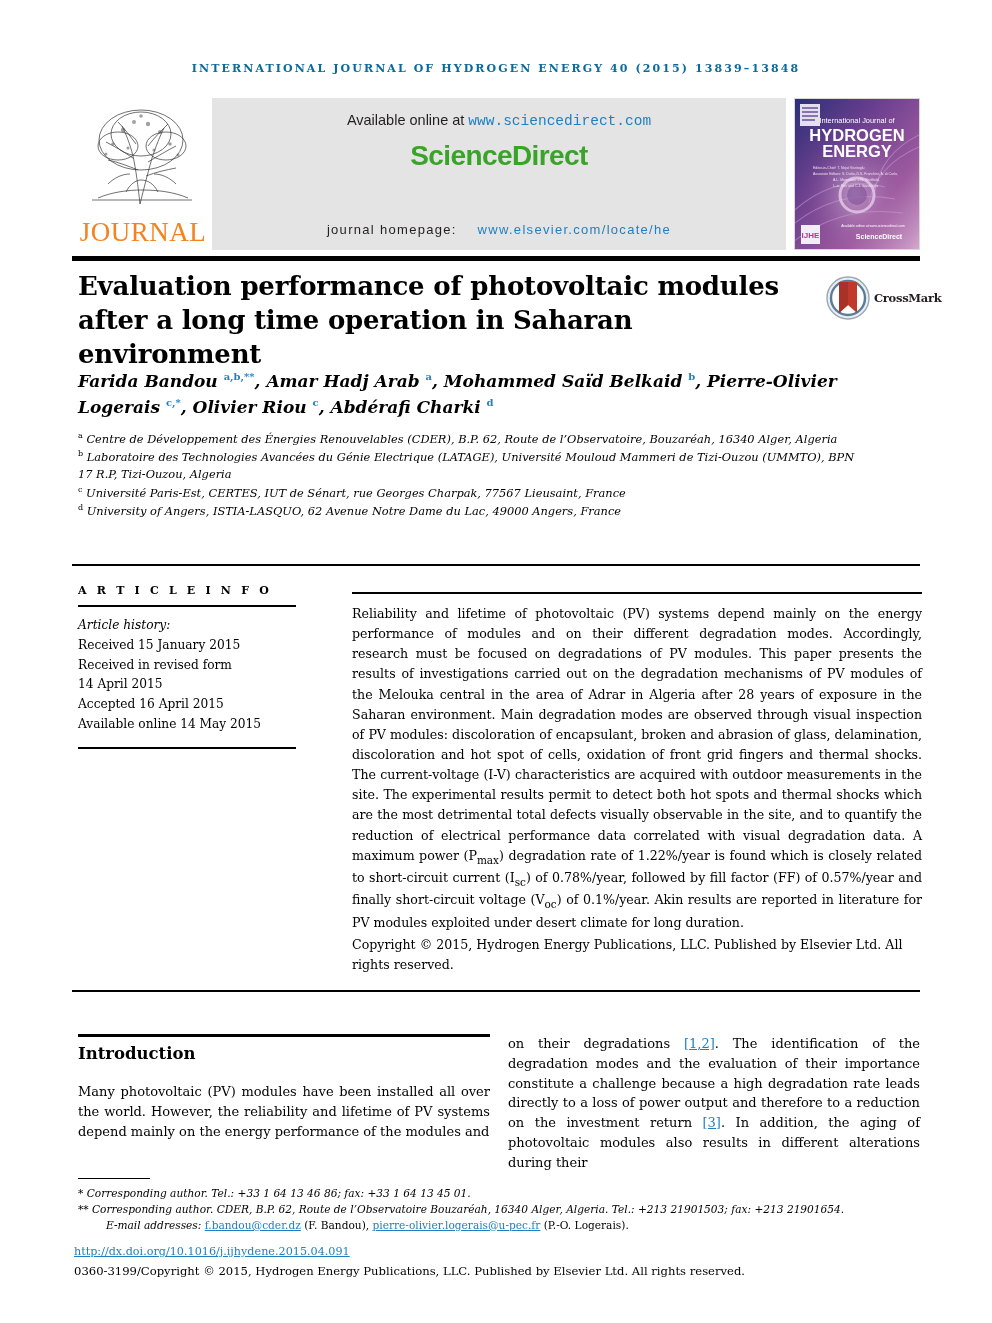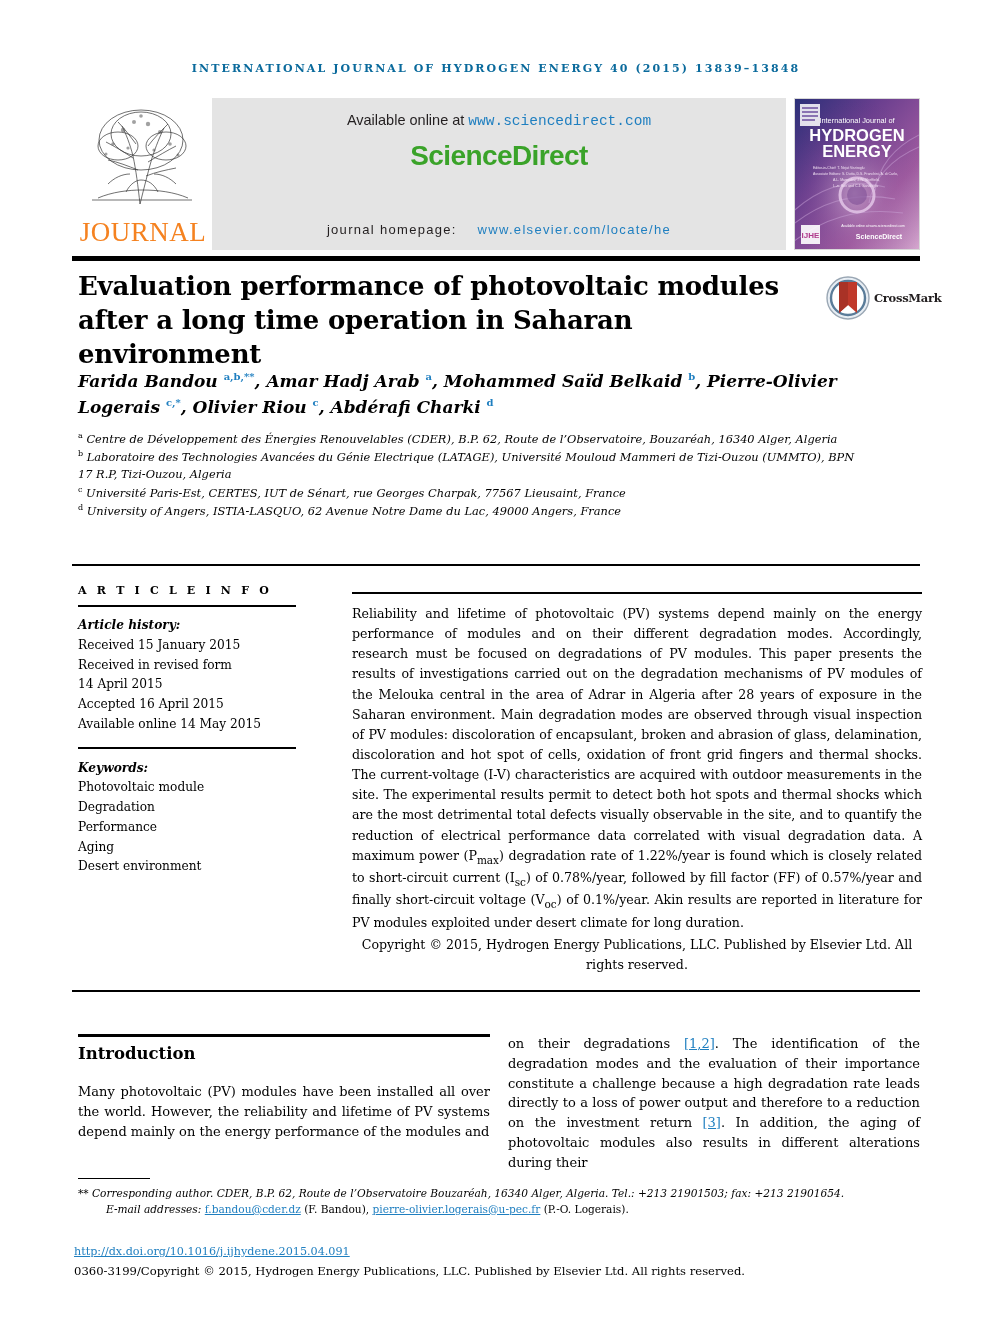--- a/index.html
+++ b/index.html
@@ -198,21 +198,21 @@
   .info-rule {
     height: 2px;
     background: #000;
     margin: 8px 0 9px 0;
   }
   .info-body {
     font-family: "DejaVu Serif", serif;
     font-size: 12.2px;
     line-height: 1.62;
   }
-  .info-body .lbl { font-style: italic; font-weight: bold; }
+  .info-body .lbl { font-style: italic; }
   .info-sep {
     height: 2px;
     background: #000;
     margin: 12px 0 10px 0;
   }
   .abs-col {
     position: absolute;
     left: 352px; top: 572px;
     width: 570px;
   }
@@ -455,49 +455,45 @@
     <div class="info-rule"></div>
     <div class="info-body">
       <div class="lbl">Article history:</div>
       <div>Received 15 January 2015</div>
       <div>Received in revised form</div>
       <div>14 April 2015</div>
       <div>Accepted 16 April 2015</div>
       <div>Available online 14 May 2015</div>
     </div>
     <div class="info-sep"></div>
-    <div class="info-body">
-      <div class="lbl">Keywords:</div>
-      <div>Photovoltaic module</div>
-      <div>Degradation</div>
-      <div>Performance</div>
-      <div>Aging</div>
-      <div>Desert environment</div>
-    </div>
   </div>
 
   <div class="abs-col">
     <div class="abs-rule"></div>
     <div class="abstract-body">Reliability and lifetime of photovoltaic (PV) systems depend mainly on the energy performance of modules and on their different degradation modes. Accordingly, research must be focused on degradations of PV modules. This paper presents the results of investigations carried out on the degradation mechanisms of PV modules of the Melouka central in the area of Adrar in Algeria after 28 years of exposure in the Saharan environment. Main degradation modes are observed through visual inspection of PV modules: discoloration of encapsulant, broken and abrasion of glass, delamination, discoloration and hot spot of cells, oxidation of front grid fingers and thermal shocks. The current-voltage (I-V) characteristics are acquired with outdoor measurements in the site. The experimental results permit to detect both hot spots and thermal shocks which are the most detrimental total defects visually observable in the site, and to quantify the reduction of electrical performance data correlated with visual degradation data. A maximum power (P<sub>max</sub>) degradation rate of 1.22%/year is found which is closely related to short-circuit current (I<sub>sc</sub>) of 0.78%/year, followed by fill factor (FF) of 0.57%/year and finally short-circuit voltage (V<sub>oc</sub>) of 0.1%/year. Akin results are reported in literature for PV modules exploited under desert climate for long duration.</div>
-    <div class="abstract-copy" style="text-align:center;">Copyright © 2015, Hydrogen Energy Publications, LLC. Published by Elsevier Ltd. All rights reserved.</div>
+    <div class="abstract-copy" style="text-align:left;">Copyright © 2015, Hydrogen Energy Publications, LLC. Published by Elsevier Ltd. All rights reserved.</div>
   </div>
 
   <div class="rule-med" style="top:978px;"></div>
 
   <div class="body-rule"></div>
   <div class="sec-heading">Introduction</div>
 
   <div class="col-left">Many photovoltaic (PV) modules have been installed all over the world. However, the reliability and lifetime of PV systems depend mainly on the energy performance of the modules and</div>
 
   <div class="col-right">
     <span>on their degradations </span><a class="cite" href="#">[1,2]</a><span>. The identification of the degradation modes and the evaluation of their importance constitute a challenge because a high degradation rate leads directly to a loss of power output and therefore to a reduction on the investment return </span><a class="cite" href="#">[3]</a><span>. In addition, the aging of photovoltaic modules also results in different alterations during their</span>
   </div>
 
   <div class="foot-rule"></div>
   <div class="footnotes">
+    <p class="fn-indent">
+      <span>*</span>
+      <em>Corresponding author. Tel.: +33 1 64 13 46 86; fax: +33 1 64 13 45 01.</em>
+    </p>
     <p class="fn-indent">
       <span>**</span>
       <em>Corresponding author. CDER, B.P. 62, Route de l’Observatoire Bouzaréah, 16340 Alger, Algeria. Tel.: +213 21901503; fax: +213 21901654.</em>
     </p>
     <p class="fn-sub">
       <em>E-mail addresses:</em>
       <a class="lnk" href="#">f.bandou@cder.dz</a>
       <span>(F. Bandou),</span>
       <a class="lnk" href="#">pierre-olivier.logerais@u-pec.fr</a>
       <span>(P.-O. Logerais).</span>

